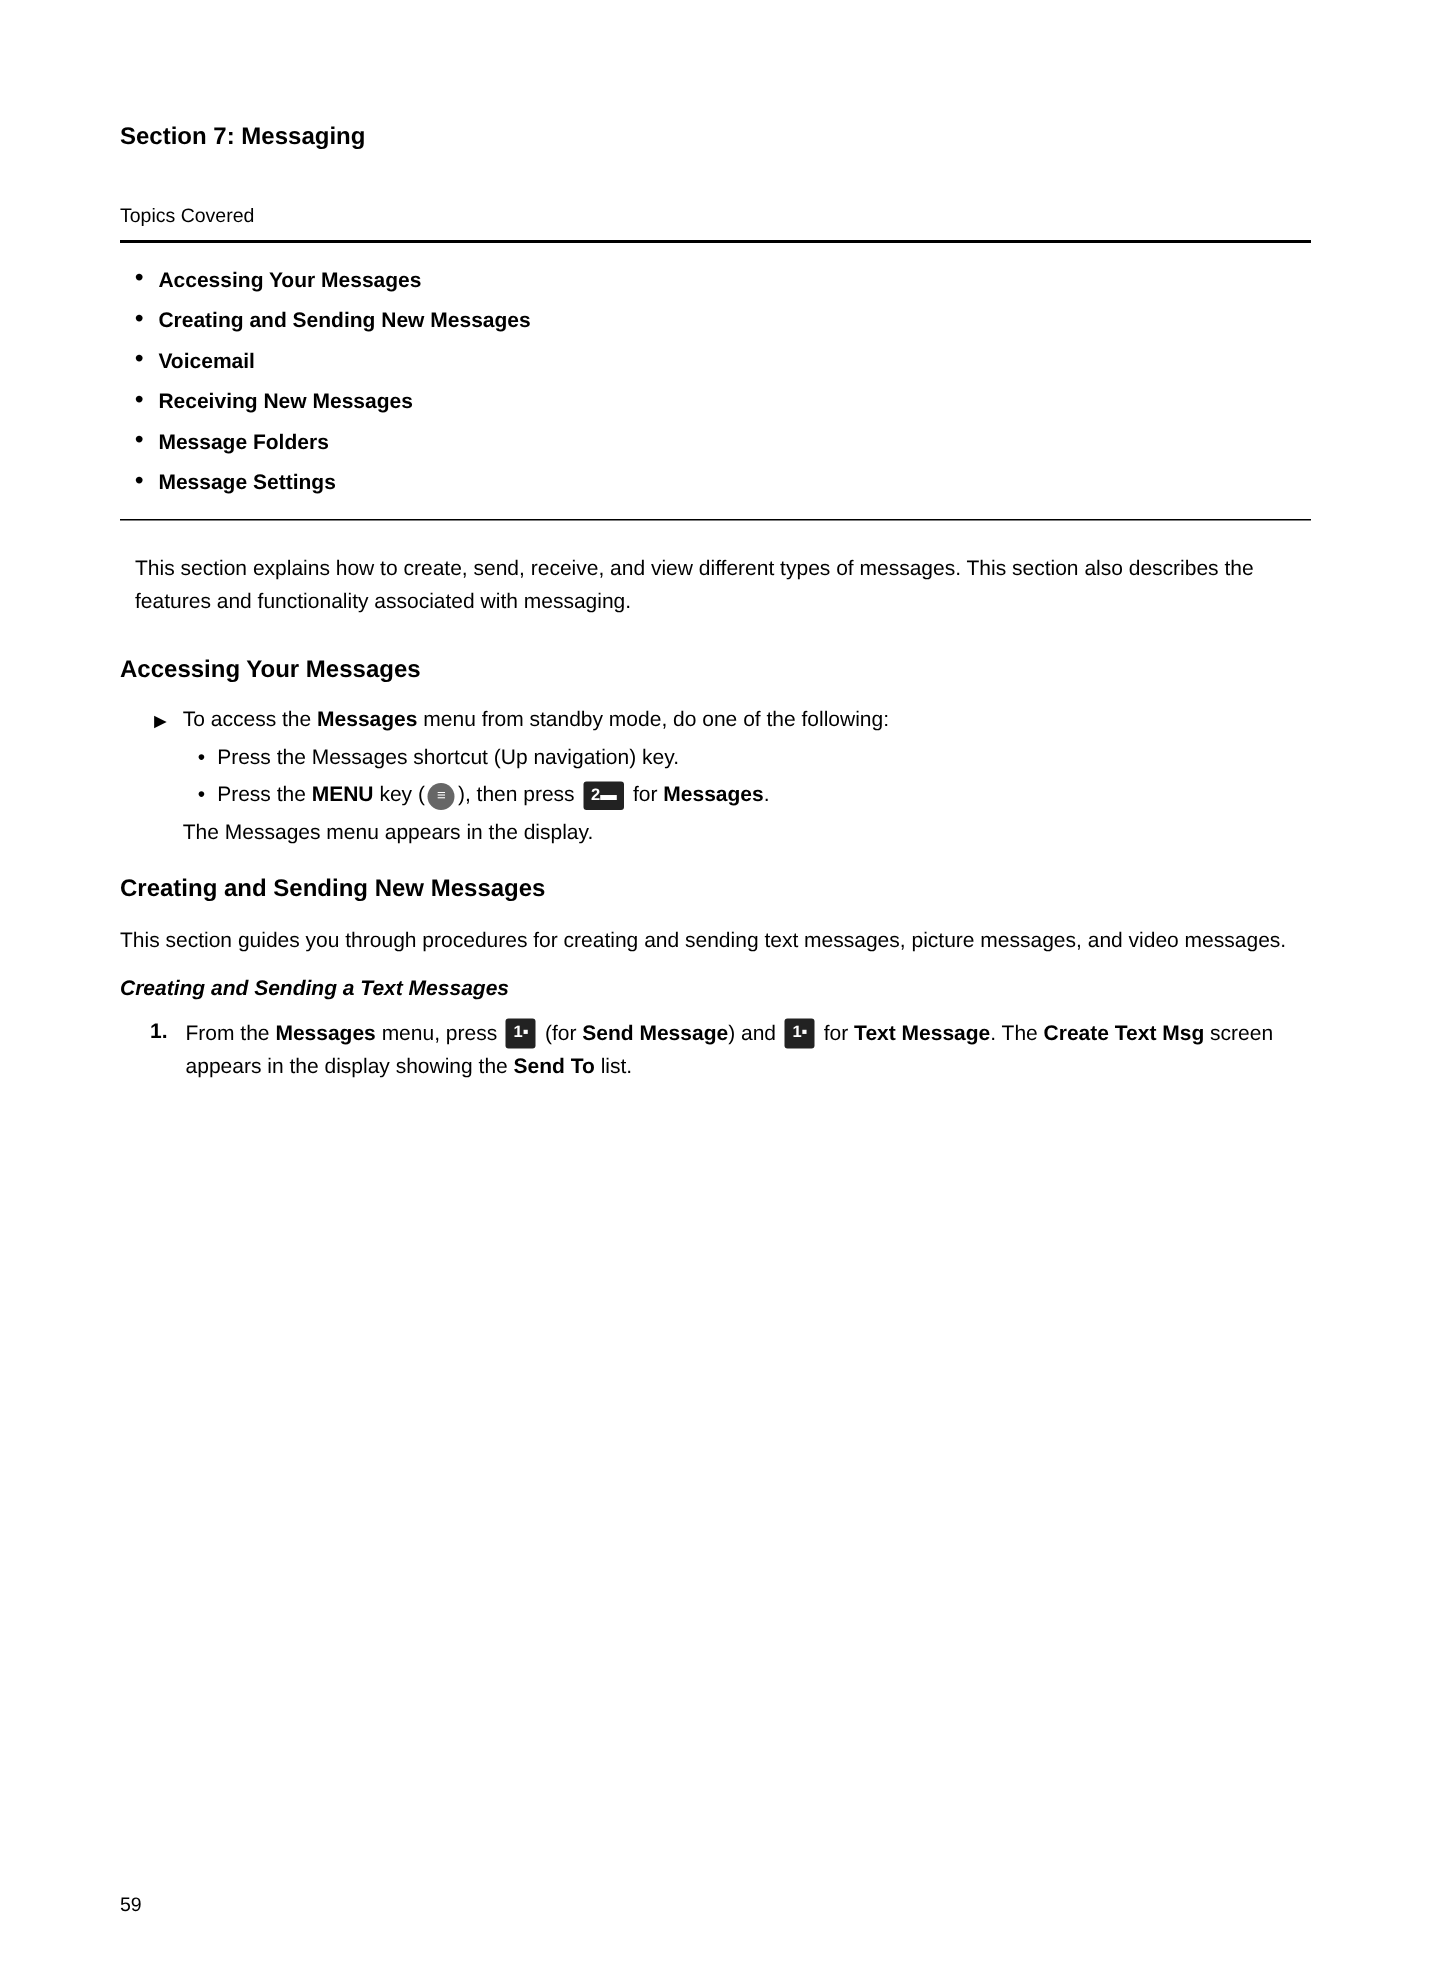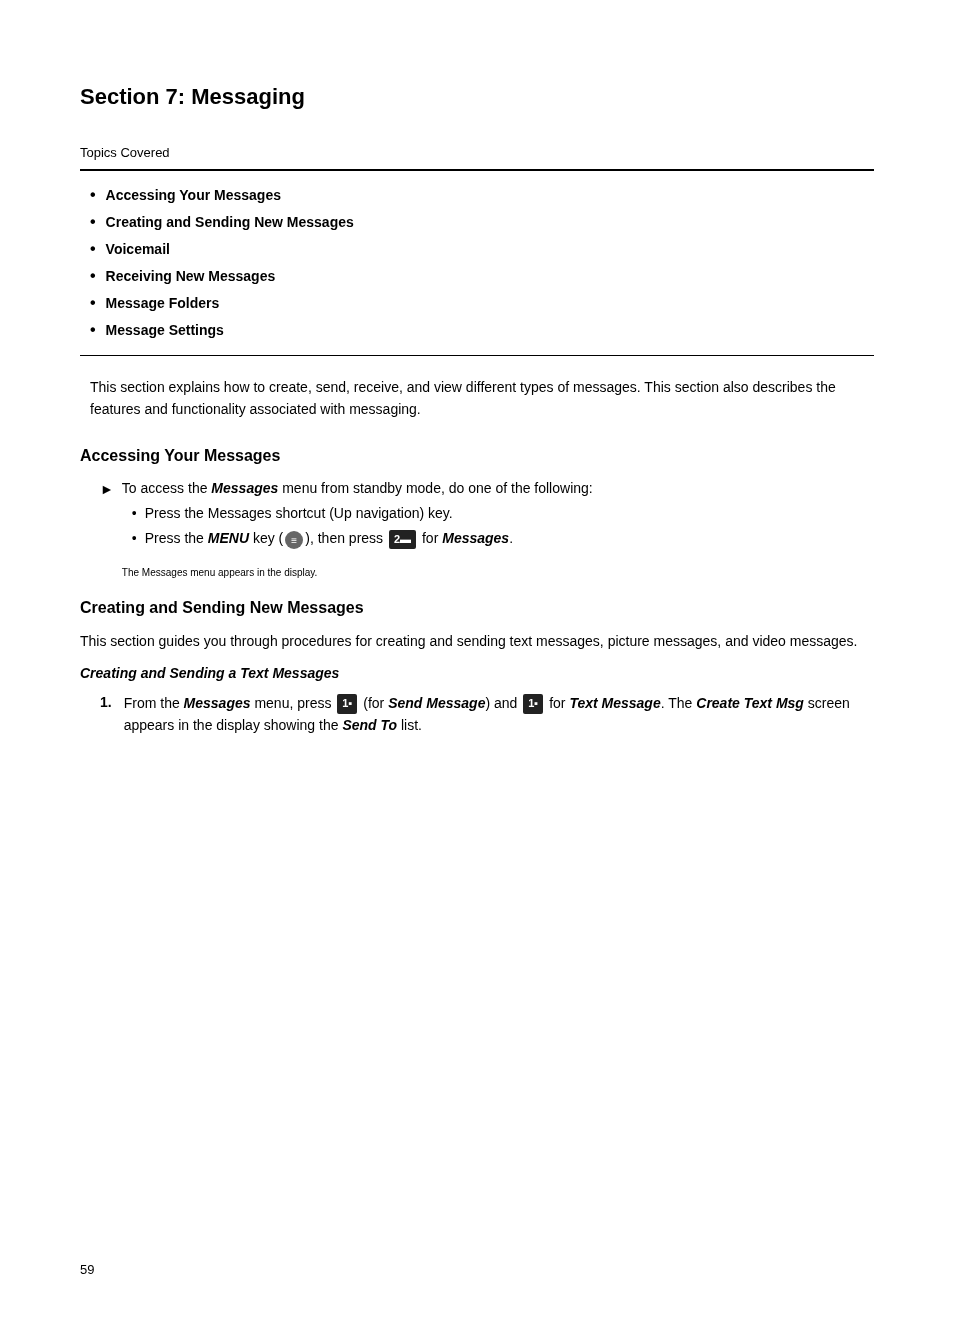--- a/index.html
+++ b/index.html
@@ -14,21 +14,21 @@
       font-size: 14px;
       line-height: 1.5;
     }
 
     .page-content {
       max-width: 794px;
       margin: 0 auto;
     }
 
     .section-title {
-      font-size: 22px;
+      font-size: 16px;
       font-weight: bold;
       font-family: Arial, sans-serif;
       margin-bottom: 30px;
       margin-top: 20px;
     }
 
     .topics-covered-label {
       font-size: 13px;
       font-weight: normal;
       margin-bottom: 6px;
@@ -141,21 +141,21 @@
       margin-right: 12px;
       flex-shrink: 0;
     }
 
     .num-content {
       flex: 1;
       font-size: 14px;
       line-height: 1.6;
     }
 
-    .bold { font-weight: bold; font-style: italic; }
+    .bold { font-weight: bold; }
 
     .key-badge {
       display: inline-block;
       background: #222;
       color: #fff;
       font-size: 11px;
       font-weight: bold;
       padding: 1px 5px;
       border-radius: 2px;
       vertical-align: middle;
@@ -201,22 +201,22 @@
     }
 
     .creating-intro {
       font-size: 14px;
       line-height: 1.6;
       margin-bottom: 10px;
       padding-left: 0;
     }
 
     .messages-display-text {
-      font-size: 10px;
-      margin-top: 16px;
+      font-size: 14px;
+      margin-top: 4px;
       padding-left: 0;
     }
   </style>
 </head>
 <body>
 
 <div class="page-content">
 
   <h1 class="section-title">Section 7:  Messaging</h1>
 

